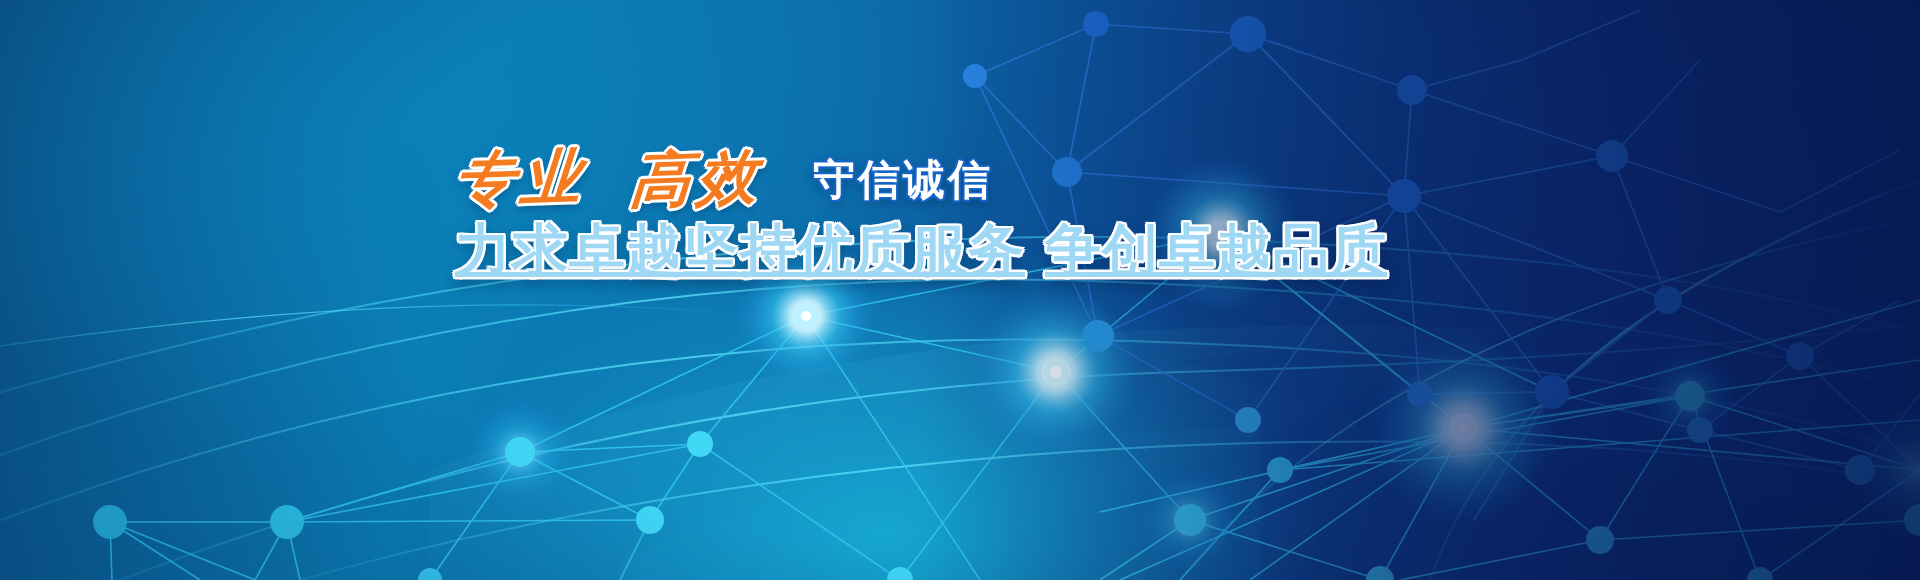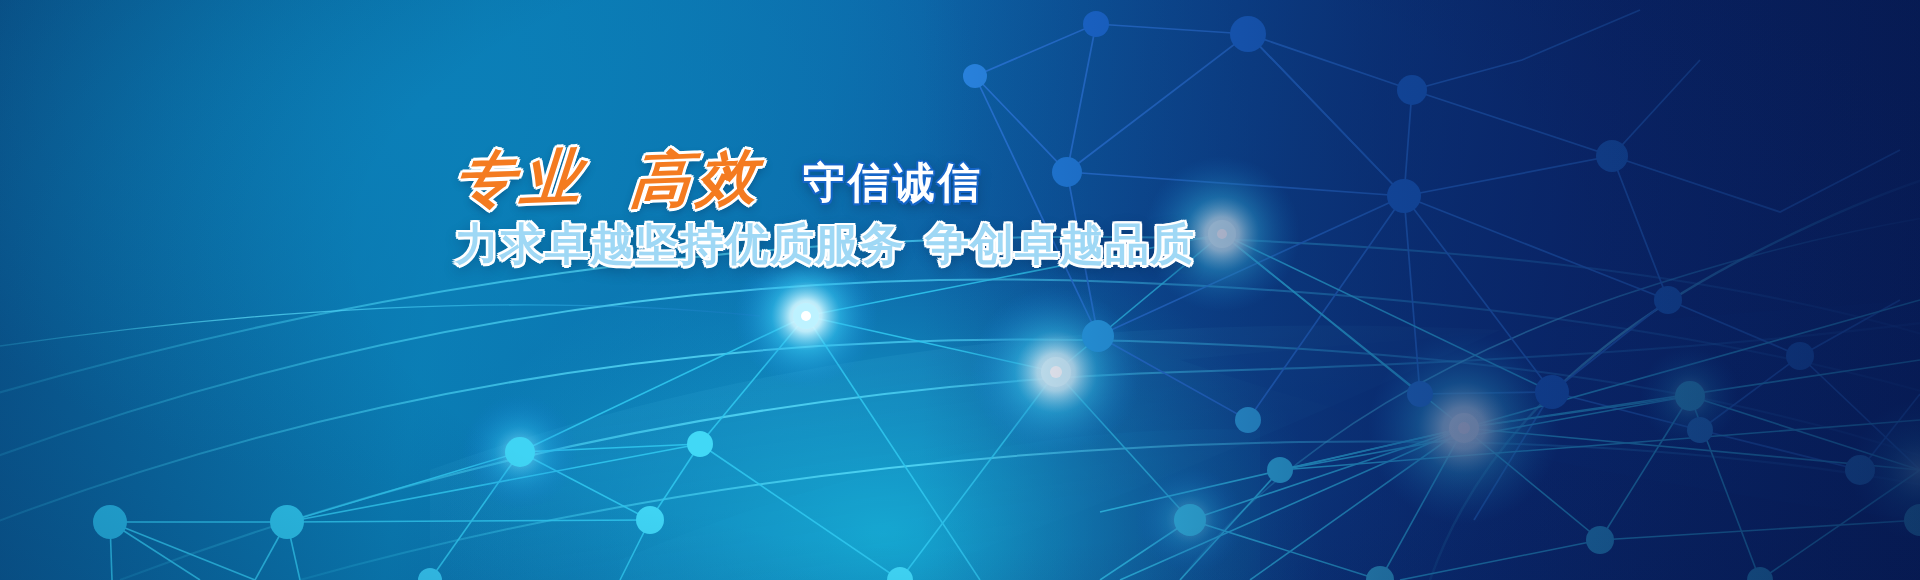--- a/index.html
+++ b/index.html
@@ -72,52 +72,53 @@
       -2px -2px 0 #ffffff,  2px -2px 0 #ffffff,
       -2px  2px 0 #ffffff,  2px  2px 0 #ffffff,
       -3px  0   0 #ffffff,  3px  0   0 #ffffff,
        0   -3px 0 #ffffff,  0    3px 0 #ffffff,
        0 4px 10px rgba(2,25,60,0.45);
     white-space: nowrap;
   }
   .brush.gap-left { margin-left: 26px; }
 
   .subbrush {
-    font-family: Liberation Serif, serif;
+    font-family: Liberation Mono, monospace;
     font-size: 42px;
     font-weight: 700;
     color: #ffffff;
     letter-spacing: 3px;
     line-height: 1;
-    margin-left: 22px;
+    margin-left: 32px;
     margin-bottom: 4px;
     text-shadow:
       -1.5px -1.5px 0 #1565c8,  1.5px -1.5px 0 #1565c8,
       -1.5px  1.5px 0 #1565c8,  1.5px  1.5px 0 #1565c8,
       -2px 0 0 #1565c8, 2px 0 0 #1565c8,
       0 -2px 0 #1565c8, 0 2px 0 #1565c8,
       0 4px 12px rgba(2,25,60,0.5);
     white-space: nowrap;
   }
 
   .line-2 {
     margin-top: 14px;
     font-family: "DejaVu Sans", "Liberation Sans", sans-serif;
-    font-size: 44px;
+    font-size: 56px;
     font-weight: 700;
     color: #9fd8f5;
     letter-spacing: 1px;
     line-height: 1;
     white-space: nowrap;
     text-shadow:
       -2px -2px 0 #ffffff,  2px -2px 0 #ffffff,
       -2px  2px 0 #ffffff,  2px  2px 0 #ffffff,
       -2.5px 0 0 #ffffff, 2.5px 0 0 #ffffff,
       0 -2.5px 0 #ffffff, 0 2.5px 0 #ffffff,
       0 5px 14px rgba(2,25,60,0.45);
+    text-decoration: underline;
   }
   .line-2 .spacer { display: inline-block; width: 20px; }
 </style>
 </head>
 <body>
 
 <div id="banner">
 
   <div class="bg-base"></div>
 

